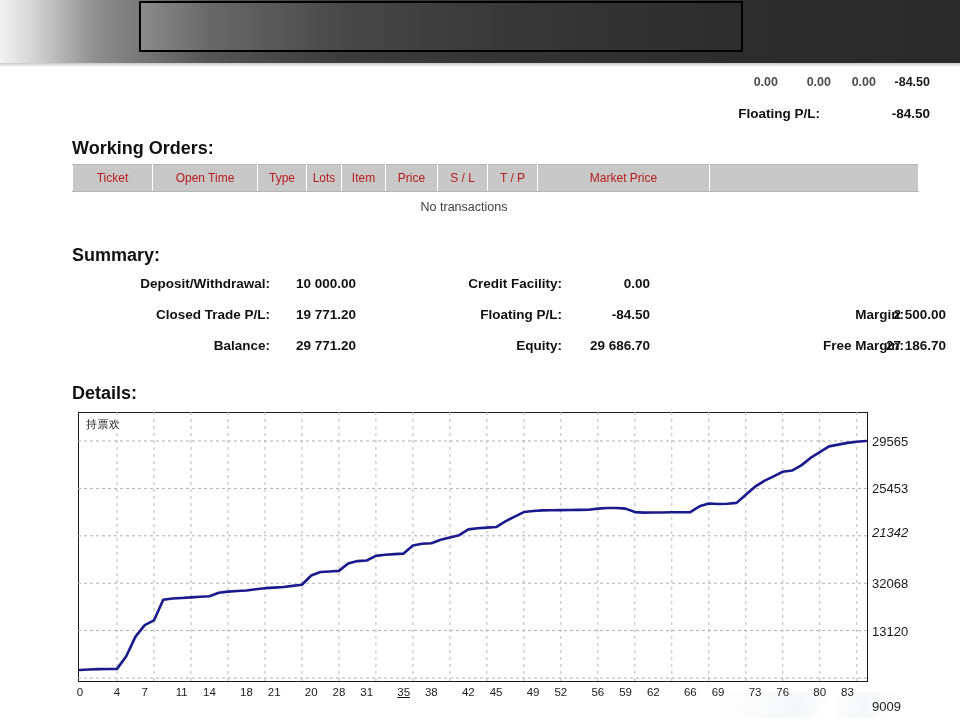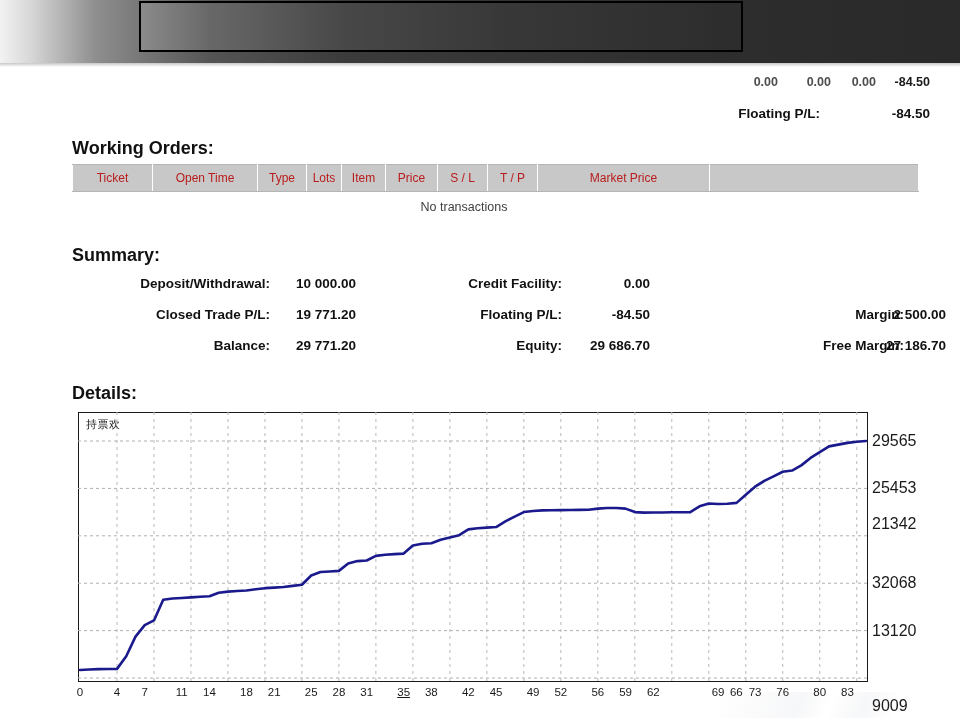--- a/index.html
+++ b/index.html
@@ -205,21 +205,21 @@
 
   .y-labels {
     position: absolute;
     left: 872px; top: 412px;
     width: 70px;
     height: 270px;
   }
   .y-label {
     position: absolute;
     left: 0;
-    font-size: 16px;
+    font-size: 13px;
     color: #1a1a1a;
     white-space: nowrap;
     transform: translateY(-50%);
   }
 
   .x-labels {
     position: absolute;
     left: 78px; top: 686px;
     width: 790px;
     height: 18px;
@@ -363,45 +363,45 @@
       <line x1="778.7529411764706" x2="778.7529411764706" y1="0" y2="270" stroke="#b8b8b8" stroke-width="1" stroke-dasharray="3,4"></line>
       <polyline points="2.00,258.03 11.25,257.46 20.49,257.11 29.74,257.00 38.99,256.88 48.24,244.20 57.48,224.60 66.73,213.07 75.98,208.46 85.22,187.70 94.47,186.55 103.72,185.97 112.96,185.40 122.21,184.82 131.46,184.24 140.71,180.79 149.95,179.63 159.20,179.06 168.45,178.48 177.69,177.33 186.94,176.17 196.19,175.60 205.44,175.02 214.68,173.87 223.93,172.71 233.18,163.49 242.42,160.03 251.67,159.46 260.92,158.88 270.16,151.39 279.41,149.08 288.66,148.50 297.91,143.89 307.15,142.74 316.40,142.16 325.65,141.59 334.89,133.51 344.14,131.79 353.39,131.21 362.64,127.75 371.88,125.44 381.13,123.14 390.38,117.37 399.62,116.22 408.87,115.64 418.12,115.07 427.36,109.30 436.61,104.69 445.86,100.08 455.11,98.93 464.35,98.35 473.60,98.23 482.85,98.12 492.09,98.00 501.34,97.89 510.59,97.77 519.84,96.62 529.08,96.04 538.33,95.93 547.58,96.62 556.82,100.08 566.07,100.66 575.32,100.54 584.56,100.43 593.81,100.31 603.06,100.19 612.31,100.08 621.55,94.31 630.80,91.43 640.05,92.01 649.29,91.78 658.54,90.86 667.79,82.79 677.04,74.71 686.28,68.95 695.53,64.34 704.78,59.73 714.02,58.57 723.27,53.38 732.52,45.89 741.76,40.13 751.01,34.36 760.26,32.63 769.51,30.90 778.75,29.75 788.00,29.00" fill="none" stroke="#1a1a8c" stroke-width="2.6" stroke-linejoin="round" stroke-linecap="round"></polyline>
     </svg>
   <div class="chart-legend">持票欢</div>
 </div>
 
 <div class="y-labels" id="y-labels">
     <div class="y-label" style="top: 266px; margin-top: 28px;">9009</div>
     <div class="y-label" style="top: 218.602px;">13120</div>
     <div class="y-label" style="top: 171.205px;">32068</div>
-    <div class="y-label" style="top: 112px;">21342</div>
+    <div class="y-label" style="top: 120px; font-style: italic;">21342</div>
     <div class="y-label" style="top: 76.4092px;">25453</div>
     <div class="y-label" style="top: 29px;">29565</div>
   </div>
 <div class="x-labels" id="x-labels">
     <div class="x-label" style="left: 2px;">0</div>
     <div class="x-label" style="left: 38.9882px;">4</div>
     <div class="x-label" style="left: 66.7294px;">7</div>
     <div class="x-label" style="left: 103.718px;">11</div>
     <div class="x-label" style="left: 131.459px;">14</div>
     <div class="x-label" style="left: 168.447px;">18</div>
     <div class="x-label" style="left: 196.188px;">21</div>
-    <div class="x-label" style="left: 233.176px;">25</div>
+    <div class="x-label" style="left: 233.176px;">20</div>
     <div class="x-label" style="left: 260.918px;">28</div>
     <div class="x-label" style="left: 288.659px;">31</div>
     <div class="x-label" style="left: 325.647px; text-decoration: underline;">35</div>
     <div class="x-label" style="left: 353.388px;">38</div>
     <div class="x-label" style="left: 390.376px;">42</div>
     <div class="x-label" style="left: 418.118px;">45</div>
     <div class="x-label" style="left: 455.106px;">49</div>
     <div class="x-label" style="left: 482.847px;">52</div>
     <div class="x-label" style="left: 519.835px;">56</div>
     <div class="x-label" style="left: 547.576px;">59</div>
     <div class="x-label" style="left: 575.318px;">62</div>
-    <div class="x-label" style="left: 612.306px; margin-left: 46px;">66</div>
+    <div class="x-label" style="left: 612.306px;">66</div>
     <div class="x-label" style="left: 640.047px;">69</div>
     <div class="x-label" style="left: 677.035px;">73</div>
     <div class="x-label" style="left: 704.776px;">76</div>
     <div class="x-label" style="left: 741.765px;">80</div>
     <div class="x-label" style="left: 769.506px;">83</div>
   </div>
 
 <div class="watermark"></div>
 
 </body></html>

